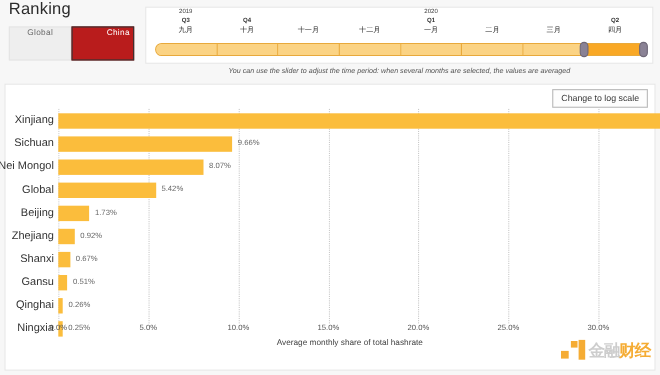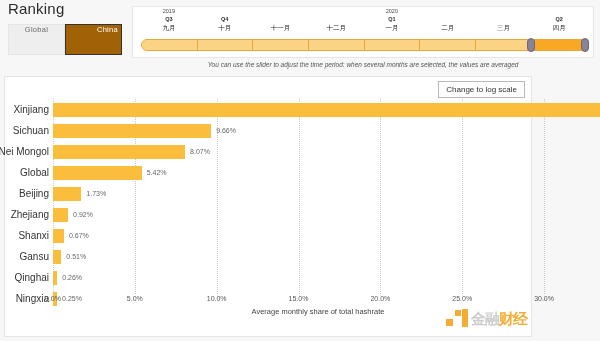--- a/index.html
+++ b/index.html
@@ -20,21 +20,21 @@
   }
   
   .toggle-group{position:absolute;left:8px;top:24px;display:flex;}
   .toggle-btn{
     width:57px;height:31px;
     display:flex;justify-content:center;
     font-size:7.5px;letter-spacing:.3px;
     box-sizing:border-box;cursor:pointer;
   }
   .toggle-btn.off{background:#eeeeee;color:#6a6a6a;border:1px solid #e4e4e4;}
-  .toggle-btn.on{background:#a16207;color:#ffffff;border:1px solid #333333;padding-left:28px;}
+  .toggle-btn.on{background:#b91c1c;color:#ffffff;border:1px solid #333333;padding-left:28px;}
 
   
   .slider-panel{
     position:absolute;left:132px;top:6px;width:462px;height:52px;
     background:#ffffff;border:1px solid #e6e6e6;box-sizing:border-box;
   }
   .slider-labels{position:absolute;left:0;top:0;width:462px;height:32px;}
   .seg-label{
     position:absolute;top:0;width:56px;text-align:center;
     font-size:6px;line-height:9px;color:#333;
@@ -60,21 +60,21 @@
   .handle.left{left:394px;}
   .handle.right{left:448px;}
 
   .slider-hint{
     position:absolute;left:132px;top:61px;width:462px;
     text-align:center;font-size:6.5px;font-style:italic;color:#555;
   }
 
   
   .chart-panel{
-    position:absolute;left:4px;top:76px;width:528px;height:261px;
+    position:absolute;left:4px;top:76px;width:592px;height:261px;
     background:#ffffff;border:1px solid #e6e6e6;box-sizing:border-box;padding-left:23px;
   }
   .log-btn{
     position:absolute;right:6px;top:4px;
     padding:3px 7px;font-size:8px;color:#333;
     background:#fdfdfd;border:1px solid #b9b9b9;box-sizing:border-box;cursor:pointer;
   }
 
   .plot{position:absolute;left:0;top:22px;width:592px;height:215px;}
   .gridlines{position:absolute;left:0;top:0;width:592px;height:195px;}

